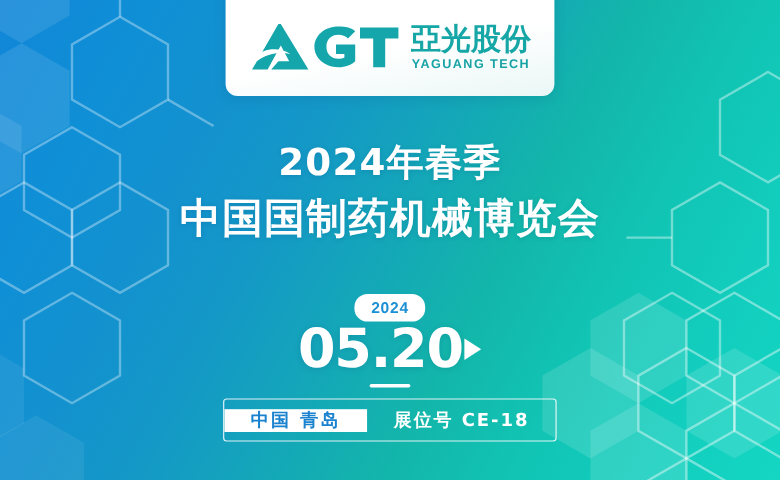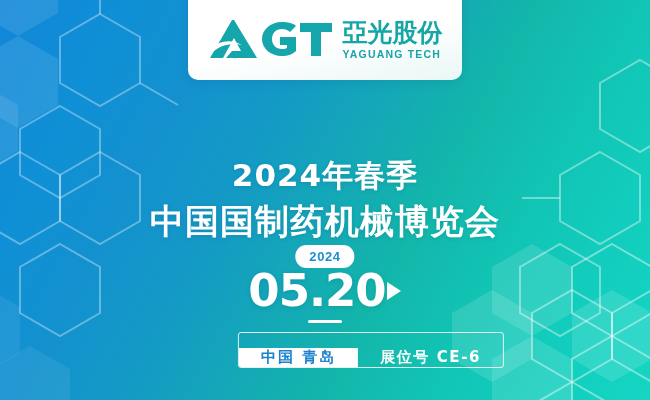--- a/index.html
+++ b/index.html
@@ -56,21 +56,21 @@
     padding-top: 10px;
     box-sizing: border-box;
   }
   .logo-mark {
     display: block;
     flex: 0 0 auto;
   }
   .logo-cn-wrap {
     display: flex;
     flex-direction: column;
-    align-items: flex-start;
+    align-items: center;
     flex: 0 0 auto;
     margin-top: 2px;
   }
   .logo-cn {
     font-family: "DejaVu Sans", "Liberation Sans", sans-serif;
     font-size: 25px;
     font-weight: 700;
     color: #16a6a6;
     letter-spacing: 0px;
     line-height: 1;
@@ -89,21 +89,20 @@
   }
 
   
   .headline {
     position: absolute;
     left: 0;
     right: 0;
     top: 118px;
     text-align: center;
     color: #ffffff;
-    margin-top: 39px;
   }
   .headline-line1 {
     font-family: "DejaVu Sans", "Liberation Sans", sans-serif;
     font-size: 31px;
     font-weight: 700;
     letter-spacing: 1px;
     line-height: 1.18;
     text-shadow: 0 1px 4px rgba(0, 60, 110, 0.18);
   }
   .headline-line2 {
@@ -172,26 +171,25 @@
     border-radius: 2px;
   }
 
   
   .bottom-bar {
     position: absolute;
     left: 50%;
     top: 332px;
     transform: translateX(-50%);
     display: flex;
-    align-items: flex-end;
+    align-items: center;
     height: 34px;
     border: 1.5px solid rgba(255, 255, 255, 0.85);
     border-radius: 3px;
     overflow: hidden;
-    margin-left: 46px;
   }
   .bar-city {
     background: #ffffff;
     color: #1b82cf;
     display: flex;
     align-items: center;
     justify-content: center;
     padding: 0 22px;
     font-family: "DejaVu Sans", "Liberation Sans", sans-serif;
     font-size: 15px;
@@ -301,16 +299,16 @@
   <div class="year-pill">2024</div>
 
   <div class="date-row">
     <span class="date-part">05.20</span>
     <span class="date-arrow"></span>
   </div>
   <div class="date-underline"></div>
 
   <div class="bottom-bar">
     <div class="bar-city">中国 青岛</div>
-    <div class="bar-booth">展位号 CE-6</div>
+    <div class="bar-booth">展位号 CE-18</div>
   </div>
 
 </div>
 
 </body></html>

